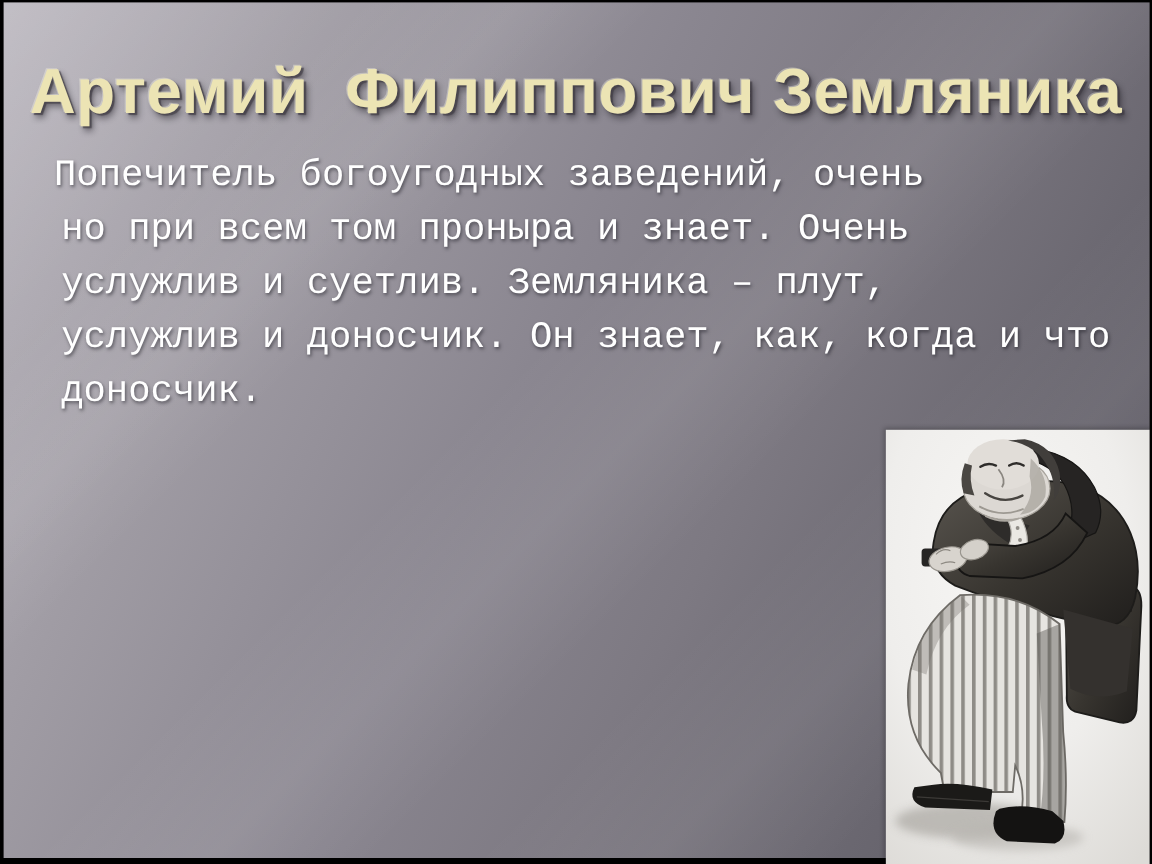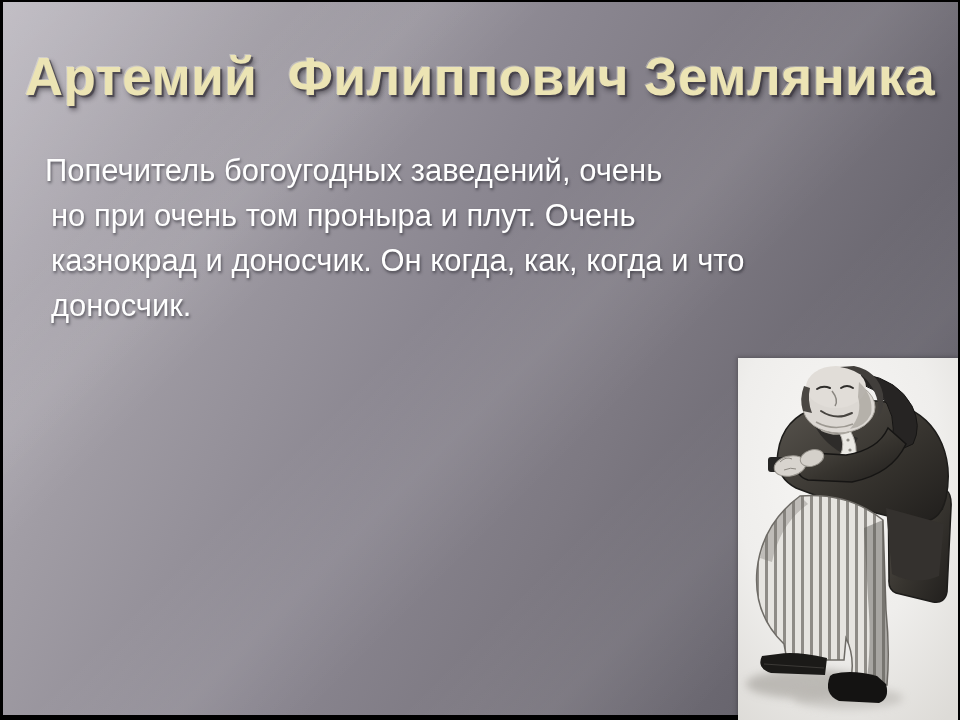--- a/index.html
+++ b/index.html
@@ -35,47 +35,47 @@
     white-space:pre;
     color:#ece4b4;
     text-shadow:
       -1px -1px 0 rgba(255,253,235,0.35),
        2px 2px 1px rgba(62,58,66,0.75),
        3px 4px 5px rgba(20,18,24,0.45);
   }
   .body-text{
     position:absolute;top:124px;left:0;width:880px;
     z-index:2;
-    font-family:Liberation Sans, sans-serif;
+    font-family:Liberation Mono, monospace;
     font-size:31px;line-height:45px;
     color:#ffffff;
     text-shadow:1px 2px 3px rgba(15,15,22,0.55);
-    margin-top:24px;
   }
   .body-line{padding-left:51px;white-space:pre;}
   .body-line:first-child{padding-left:45px;}
   .portrait{
     position:absolute;right:0;bottom:0;
     width:222px;height:362px;
     z-index:4;
     box-shadow:-1px -1px 4px rgba(0,0,0,0.25);
   }
   .portrait svg{display:block;width:100%;height:100%;}
 </style>
 </head>
 <body>
 
 <div class="slide">
 
   <div class="slide-title">Артемий  Филиппович Земляника</div>
 
   <div class="body-text">
     <div class="body-line">Попечитель богоугодных заведений, очень</div>
-    <div class="body-line">но при очень том проныра и плут. Очень</div>
-    <div class="body-line">казнокрад и доносчик. Он когда, как, когда и что</div>
+    <div class="body-line">но при всем том проныра и знает. Очень</div>
+    <div class="body-line">услужлив и суетлив. Земляника – плут,</div>
+    <div class="body-line">услужлив и доносчик. Он знает, как, когда и что</div>
     <div class="body-line">доносчик.</div>
   </div>
 
   <div class="portrait">
     <svg viewBox="0 0 222 362" xmlns="http://www.w3.org/2000/svg">
       <defs>
         <radialGradient id="paperGrad" cx="45%" cy="30%" r="85%">
           <stop offset="0%" stop-color="#f7f6f4"></stop>
           <stop offset="55%" stop-color="#efeeec"></stop>
           <stop offset="100%" stop-color="#dddbd7"></stop>

